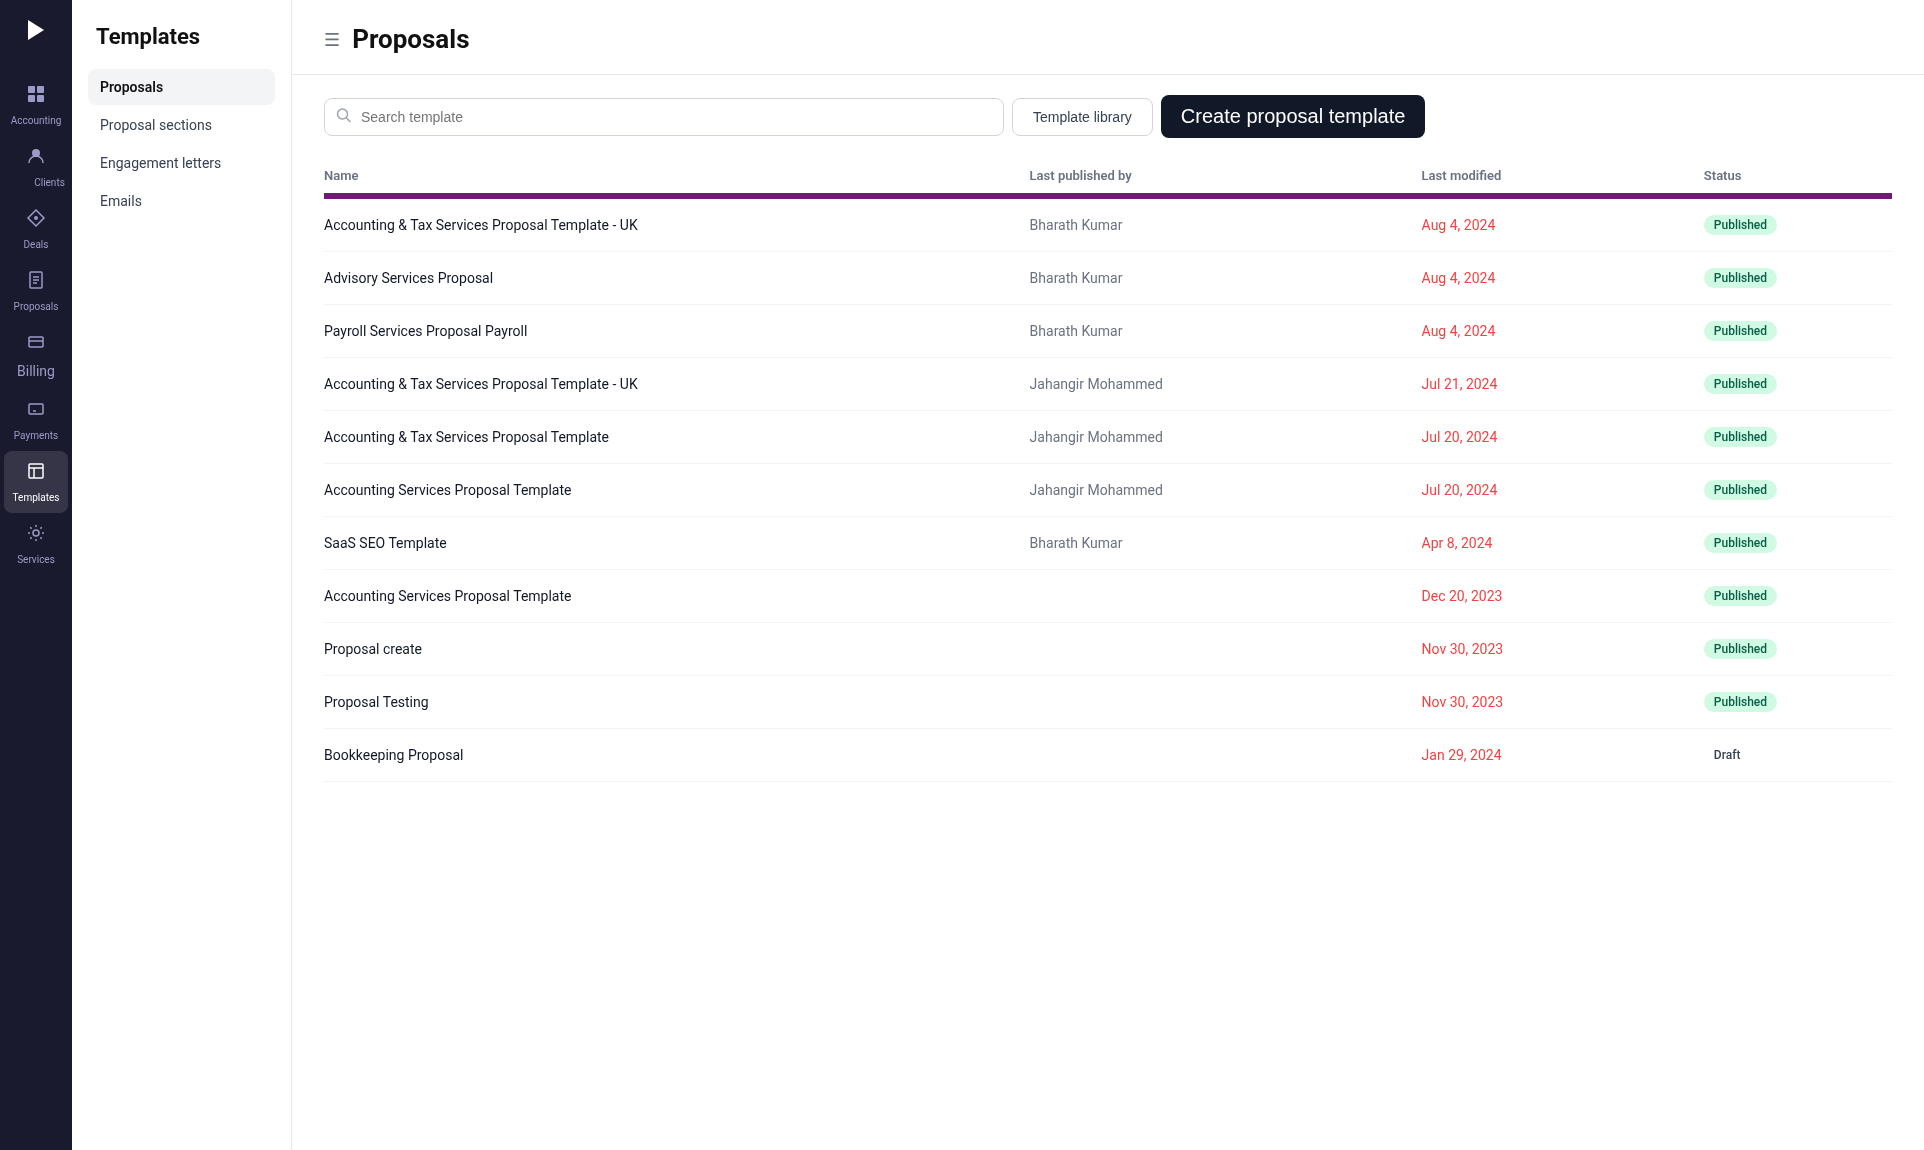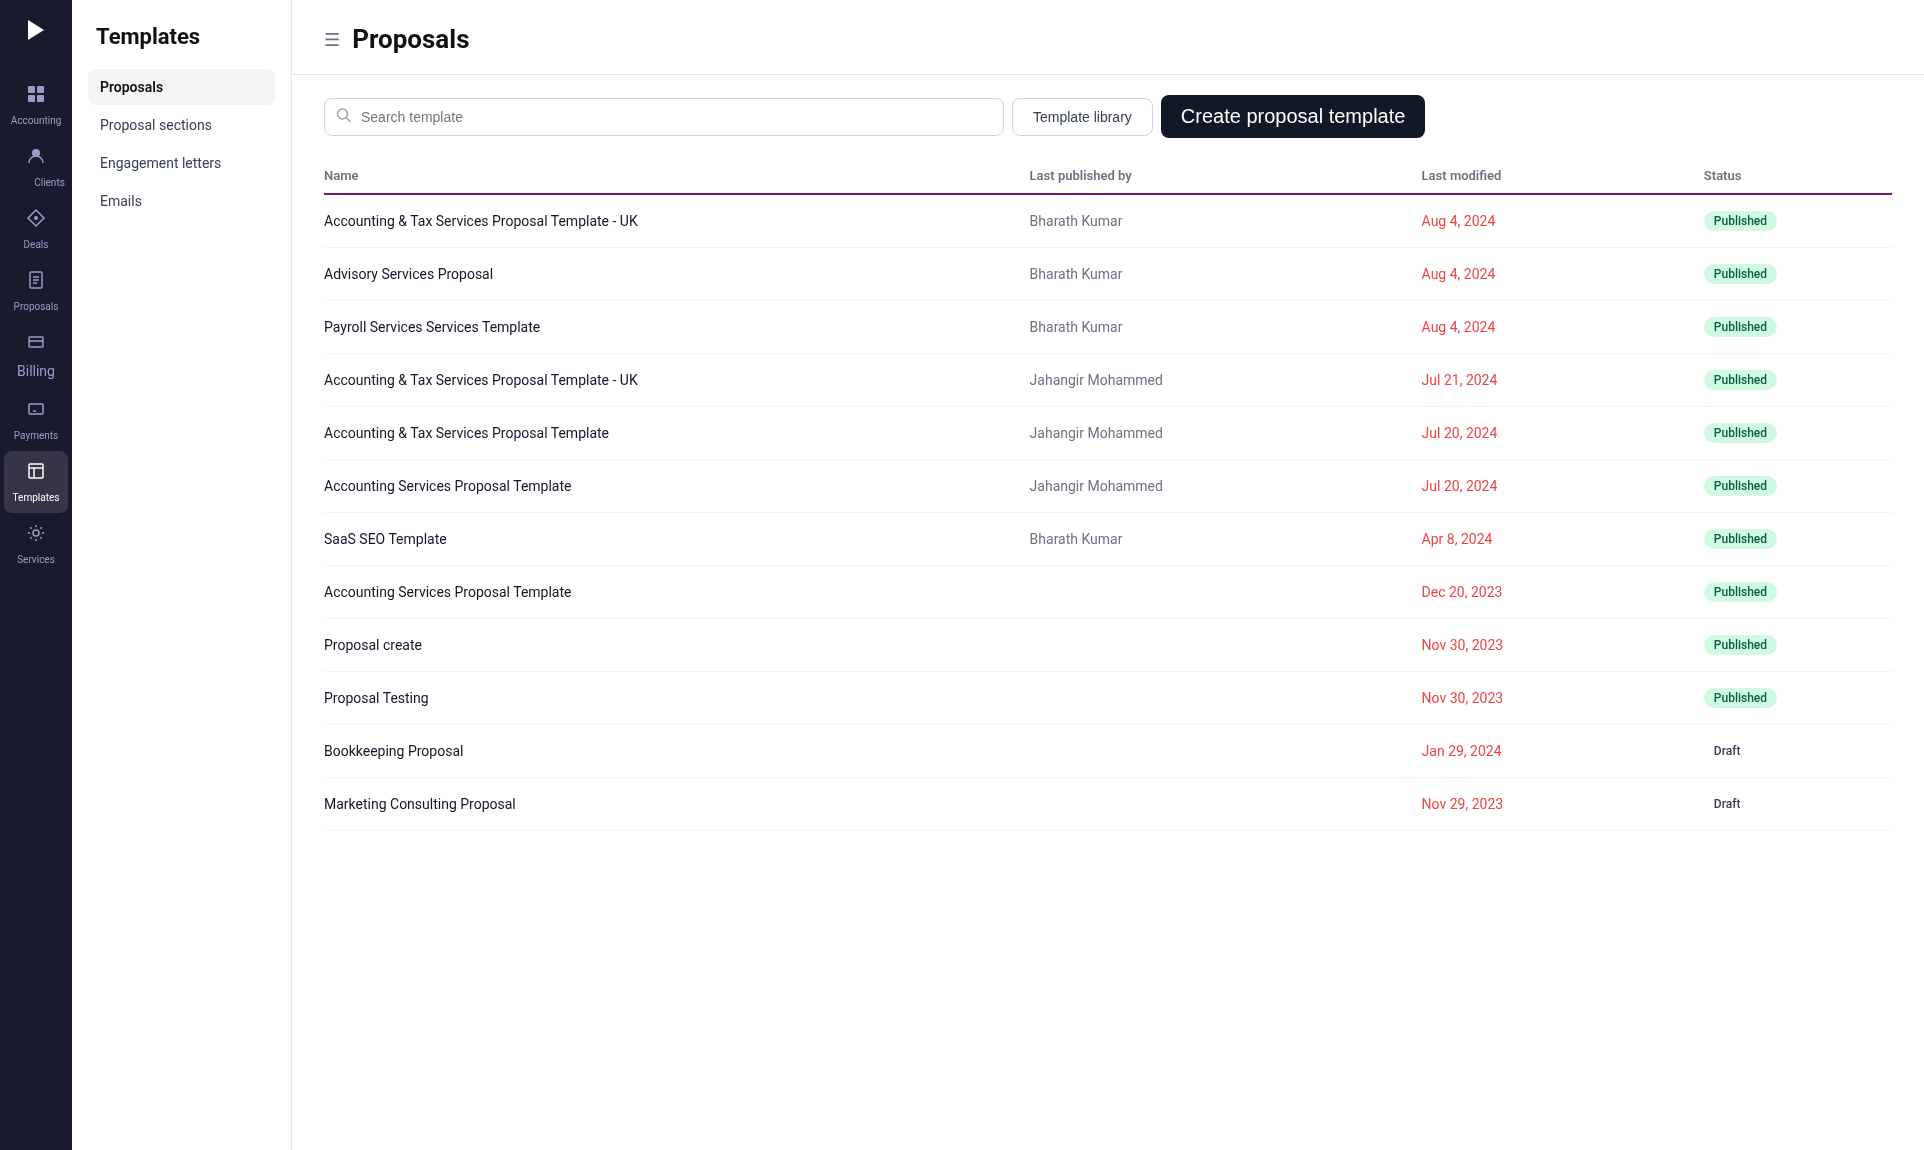--- a/index.html
+++ b/index.html
@@ -153,21 +153,21 @@
 
     
     .table-container {
       padding: 0 32px;
     }
     table {
       width: 100%;
       border-collapse: collapse;
     }
     thead tr {
-      border-bottom: 2px solid #701a75;
+      border-bottom: 6px solid #701a75;
     }
     th {
       text-align: left;
       font-size: 13px;
       font-weight: 600;
       color: #6b7280;
       padding: 10px 0;
     }
     tbody tr {
       border-bottom: 1px solid #f3f4f6;
@@ -328,21 +328,21 @@
       <td class="col-modified">Aug 4, 2024</td>
       <td class="col-status"><span class="badge badge-published">Published</span></td>
     </tr>
           <tr>
       <td class="col-name">Advisory Services Proposal</td>
       <td class="col-publisher">Bharath Kumar</td>
       <td class="col-modified">Aug 4, 2024</td>
       <td class="col-status"><span class="badge badge-published">Published</span></td>
     </tr>
           <tr>
-      <td class="col-name">Payroll Services Services Template</td>
+      <td class="col-name">Payroll Services Proposal Payroll</td>
       <td class="col-publisher">Bharath Kumar</td>
       <td class="col-modified">Aug 4, 2024</td>
       <td class="col-status"><span class="badge badge-published">Published</span></td>
     </tr>
           <tr>
       <td class="col-name">Accounting &amp; Tax Services Proposal Template - UK</td>
       <td class="col-publisher">Jahangir Mohammed</td>
       <td class="col-modified">Jul 21, 2024</td>
       <td class="col-status"><span class="badge badge-published">Published</span></td>
     </tr>
@@ -381,22 +381,16 @@
       <td class="col-publisher"></td>
       <td class="col-modified">Nov 30, 2023</td>
       <td class="col-status"><span class="badge badge-published">Published</span></td>
     </tr>
           <tr>
       <td class="col-name">Bookkeeping Proposal</td>
       <td class="col-publisher"></td>
       <td class="col-modified">Jan 29, 2024</td>
       <td class="col-status"><span class="badge badge-draft">Draft</span></td>
     </tr>
-          <tr>
-      <td class="col-name">Marketing Consulting Proposal</td>
-      <td class="col-publisher"></td>
-      <td class="col-modified">Nov 29, 2023</td>
-      <td class="col-status"><span class="badge badge-draft">Draft</span></td>
-    </tr>
         </tbody>
     </table>
   </div>
 </main>
 
 </body></html>

